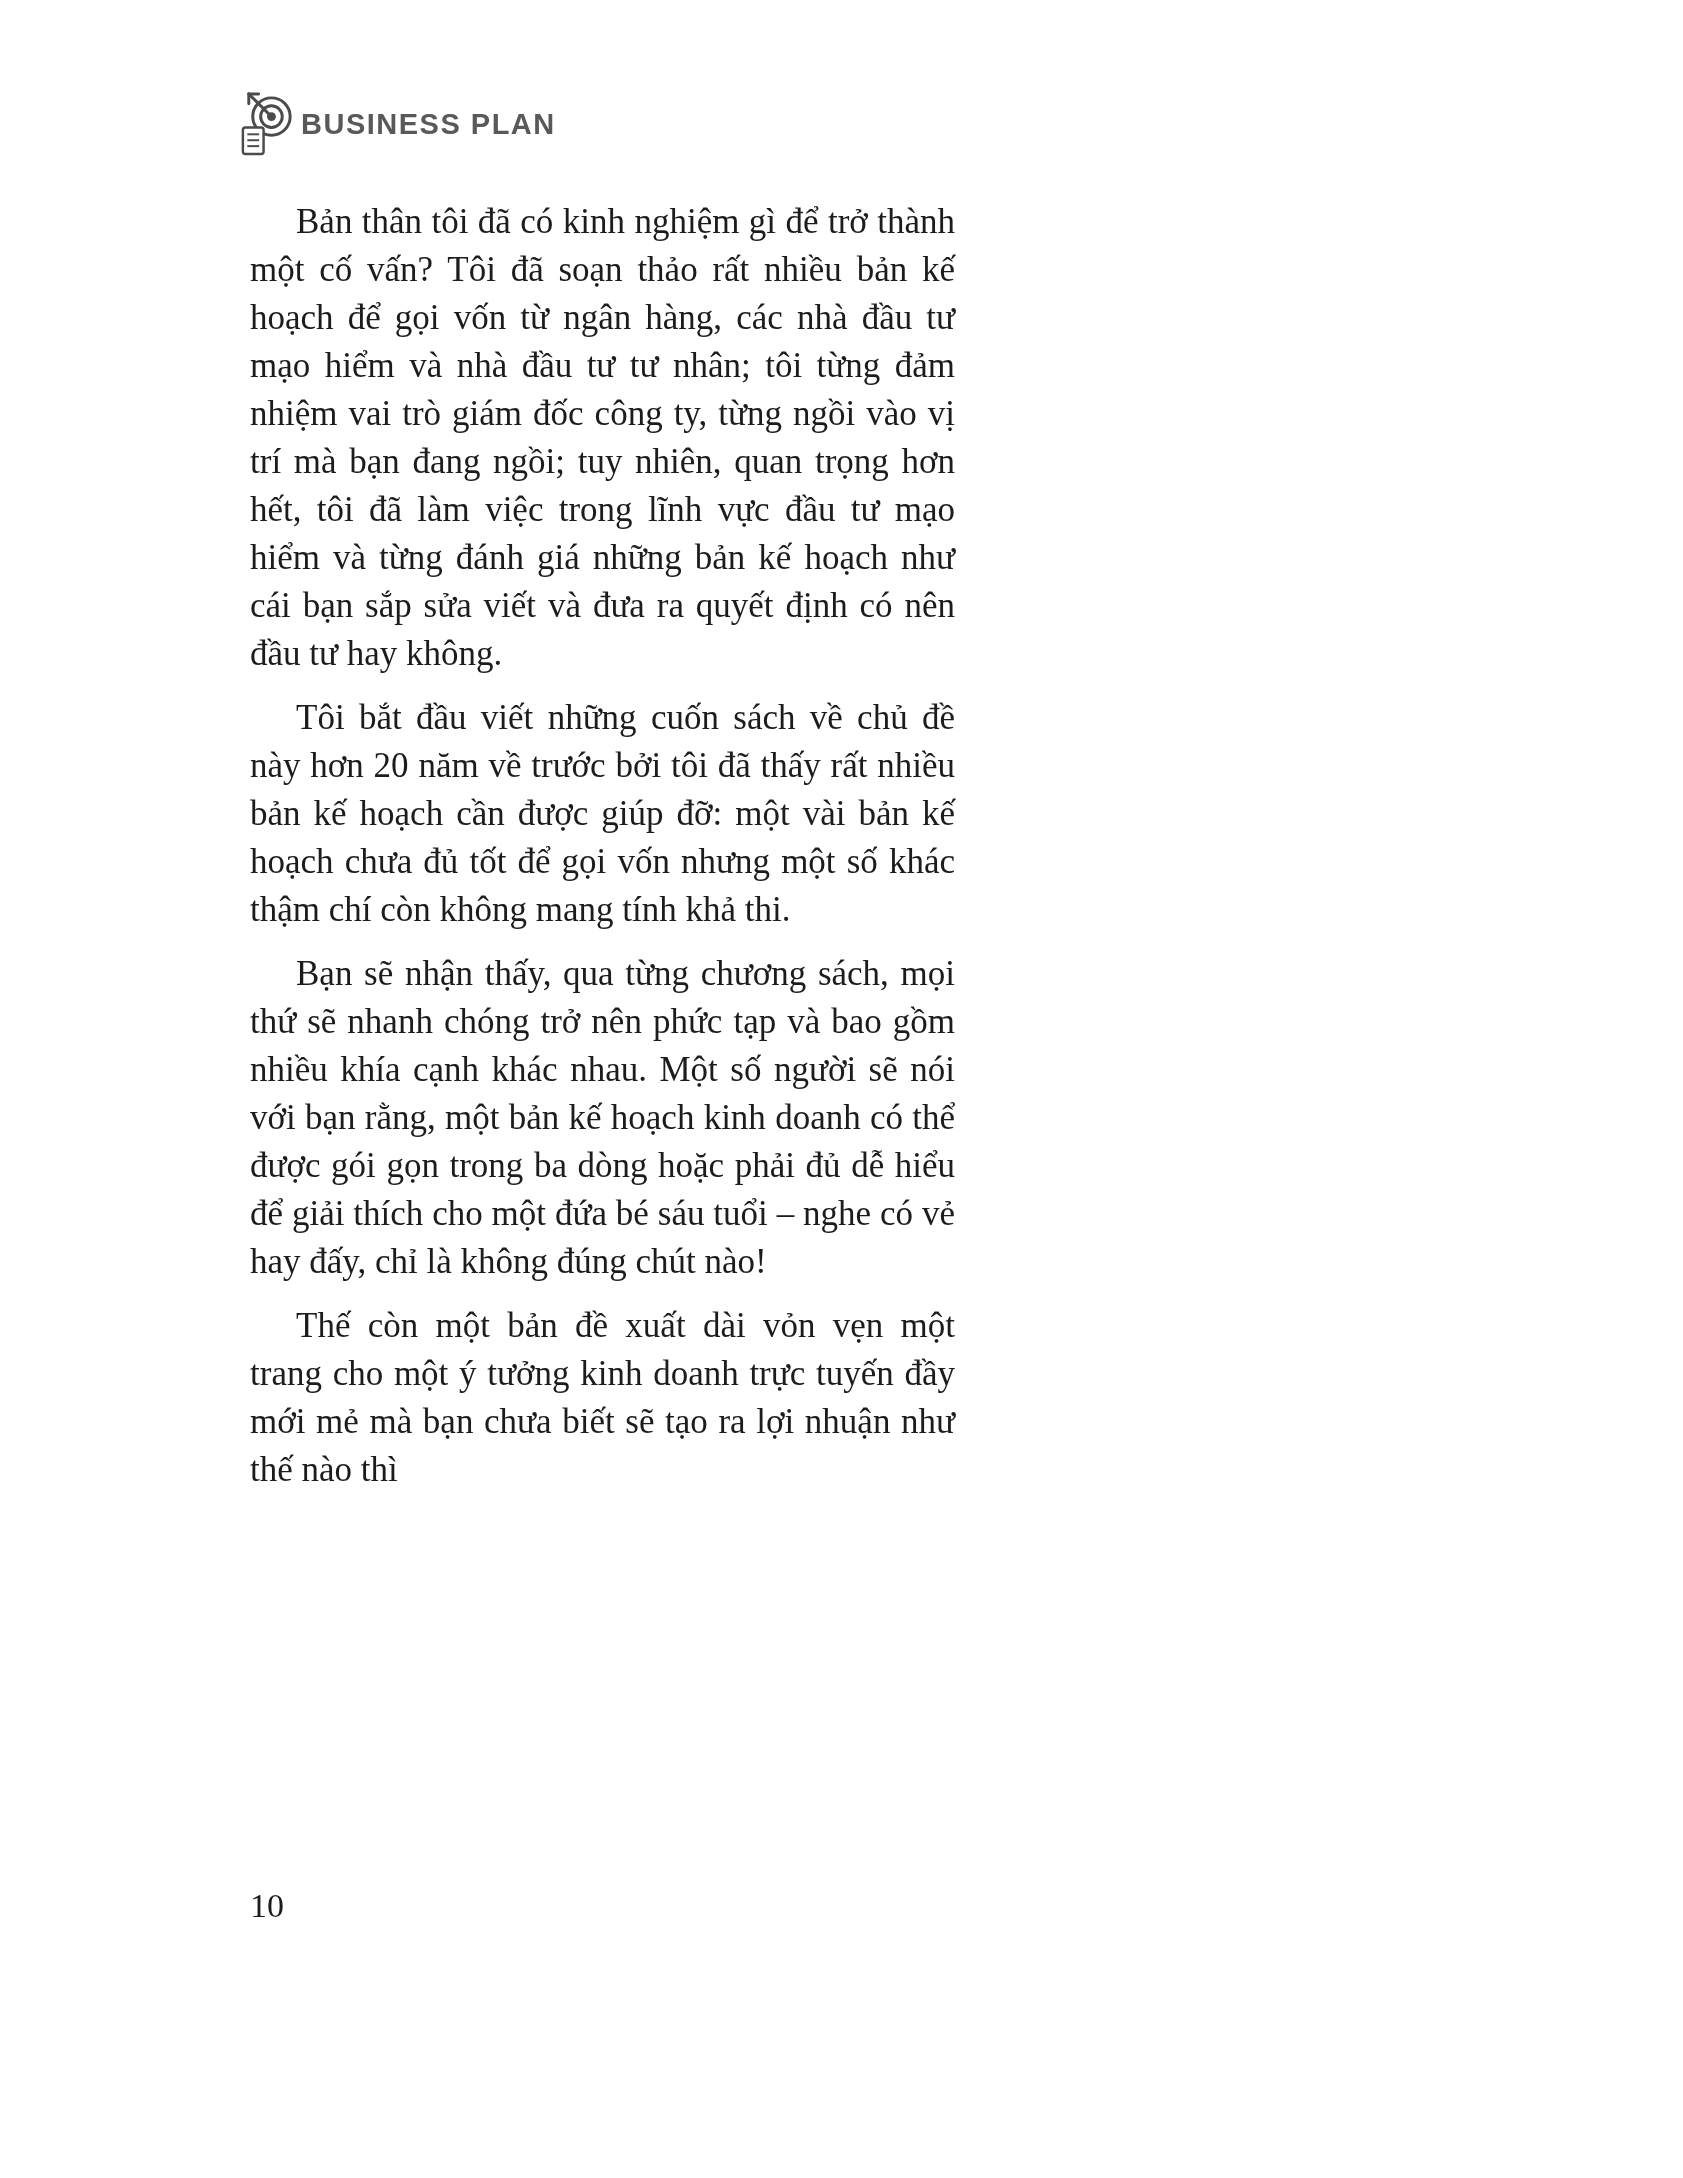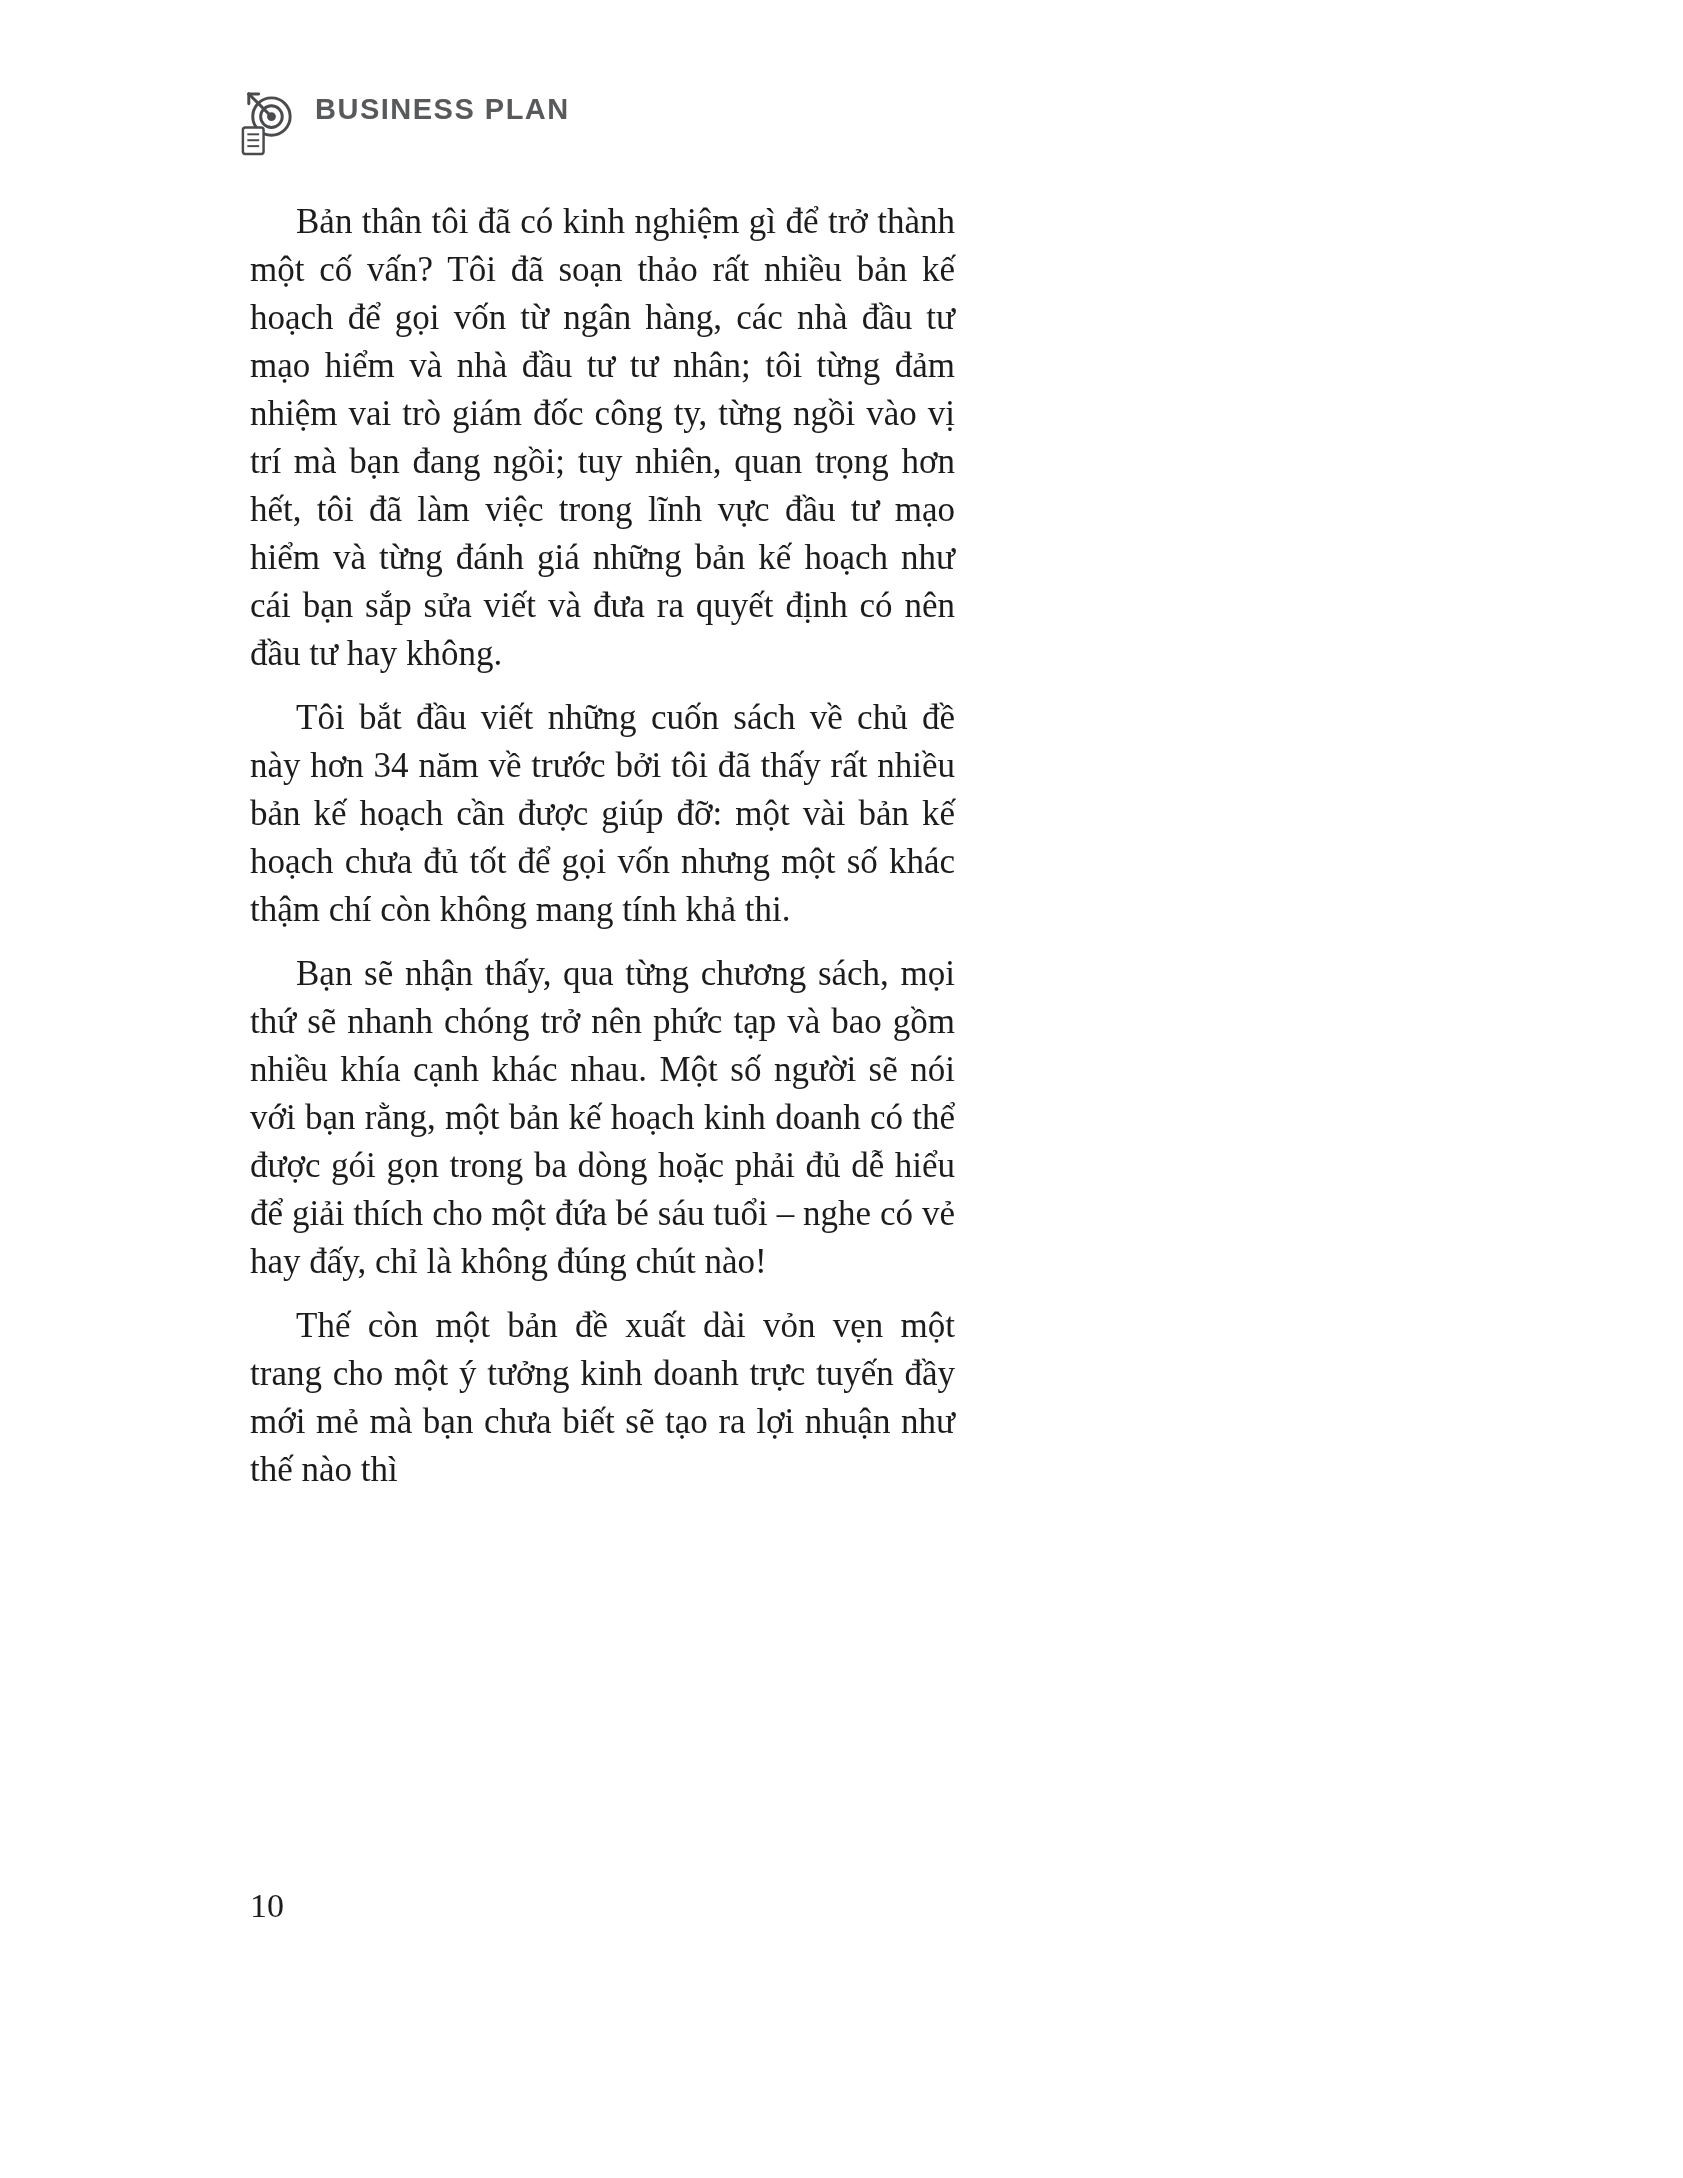--- a/index.html
+++ b/index.html
@@ -15,21 +15,22 @@
     background: #ffffff;
     font-family: "Liberation Serif", "DejaVu Serif", serif;
     color: #1c1c1c;
     overflow: hidden;
   }
   .header {
     position: absolute;
     top: 89px;
     left: 236px;
     display: flex;
-    gap: 14px;
+    align-items: center;
+    gap: 0;
   }
   .logo-wrap {
     width: 65px;
     height: 67px;
     display: flex;
     align-items: center;
     justify-content: center;
   }
   .brand-label {
     font-family: "Liberation Sans", "DejaVu Sans", sans-serif;
@@ -89,21 +90,21 @@
           <line x1="11.5" y1="52" x2="23.5" y2="52" stroke="#4a4b4d" stroke-width="2"></line>
           <line x1="11.5" y1="58" x2="23.5" y2="58" stroke="#4a4b4d" stroke-width="2"></line>
         </g>
       </svg>
     </div>
     <div class="brand-label">BUSINESS PLAN</div>
   </div>
 
   <div class="body-text">
     <p>Bản thân tôi đã có kinh nghiệm gì để trở thành một cố vấn? Tôi đã soạn thảo rất nhiều bản kế hoạch để gọi vốn từ ngân hàng, các nhà đầu tư mạo hiểm và nhà đầu tư tư nhân; tôi từng đảm nhiệm vai trò giám đốc công ty, từng ngồi vào vị trí mà bạn đang ngồi; tuy nhiên, quan trọng hơn hết, tôi đã làm việc trong lĩnh vực đầu tư mạo hiểm và từng đánh giá những bản kế hoạch như cái bạn sắp sửa viết và đưa ra quyết định có nên đầu tư hay không.</p>
-    <p>Tôi bắt đầu viết những cuốn sách về chủ đề này hơn 34 năm về trước bởi tôi đã thấy rất nhiều bản kế hoạch cần được giúp đỡ: một vài bản kế hoạch chưa đủ tốt để gọi vốn nhưng một số khác thậm chí còn không mang tính khả thi.</p>
+    <p>Tôi bắt đầu viết những cuốn sách về chủ đề này hơn 20 năm về trước bởi tôi đã thấy rất nhiều bản kế hoạch cần được giúp đỡ: một vài bản kế hoạch chưa đủ tốt để gọi vốn nhưng một số khác thậm chí còn không mang tính khả thi.</p>
     <p>Bạn sẽ nhận thấy, qua từng chương sách, mọi thứ sẽ nhanh chóng trở nên phức tạp và bao gồm nhiều khía cạnh khác nhau. Một số người sẽ nói với bạn rằng, một bản kế hoạch kinh doanh có thể được gói gọn trong ba dòng hoặc phải đủ dễ hiểu để giải thích cho một đứa bé sáu tuổi – nghe có vẻ hay đấy, chỉ là không đúng chút nào!</p>
     <p>Thế còn một bản đề xuất dài vỏn vẹn một trang cho một ý tưởng kinh doanh trực tuyến đầy mới mẻ mà bạn chưa biết sẽ tạo ra lợi nhuận như thế nào thì</p>
   </div>
 
   <div class="page-number">10</div>
 
 </div>
 
 
 </body></html>

